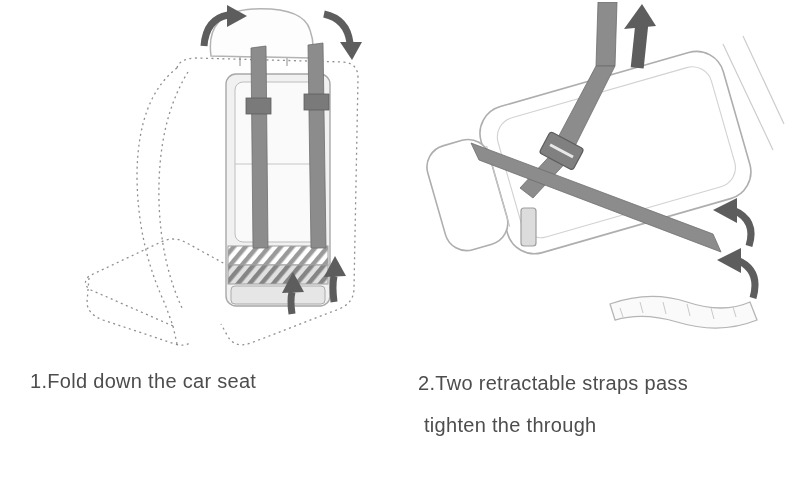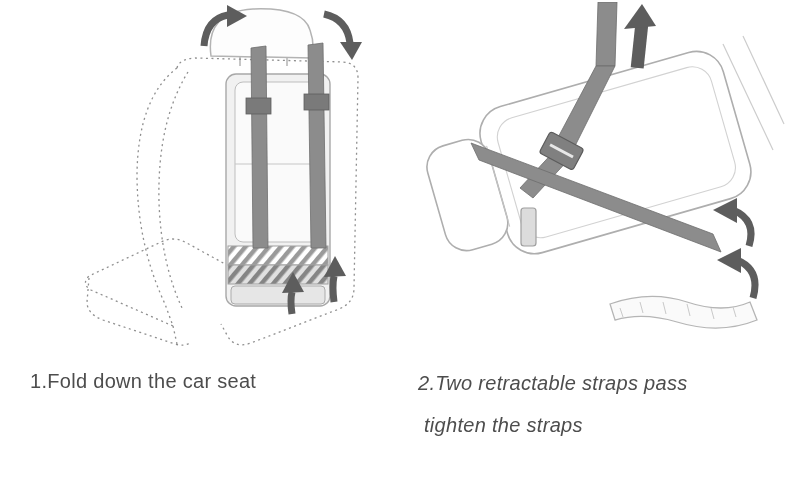--- a/index.html
+++ b/index.html
@@ -30,21 +30,20 @@
   }
   .caption.step1 {
     left: 30px;
     top: 370px;
     text-align: center;
   }
   .caption.step2 {
     left: 418px;
     top: 362px;
     line-height: 42px;
-    font-style: italic;
   }
   .caption.step2 .line3 { padding-left: 6px; }
 </style>
 </head>
 <body>
 
 <div class="sheet">
 
   <svg class="illustration step1" width="360" height="360" viewBox="0 0 360 360">
     <defs>
@@ -153,16 +152,16 @@
     <g>
       <path d="M348,296 Q356,268 332,258" stroke="#5d5d5d" stroke-width="7" fill="none"></path>
       <polygon points="336,246 312,258 336,271" fill="#5d5d5d"></polygon>
     </g>
   </svg>
 
   <div class="caption step1">1.Fold down the car seat</div>
 
   <div class="caption step2">
     <div class="line1">2.Two retractable straps pass</div>
-    <div class="line3">tighten the straps</div>
+    <div class="line3">tighten the through</div>
   </div>
 
 </div>
 
 </body></html>

